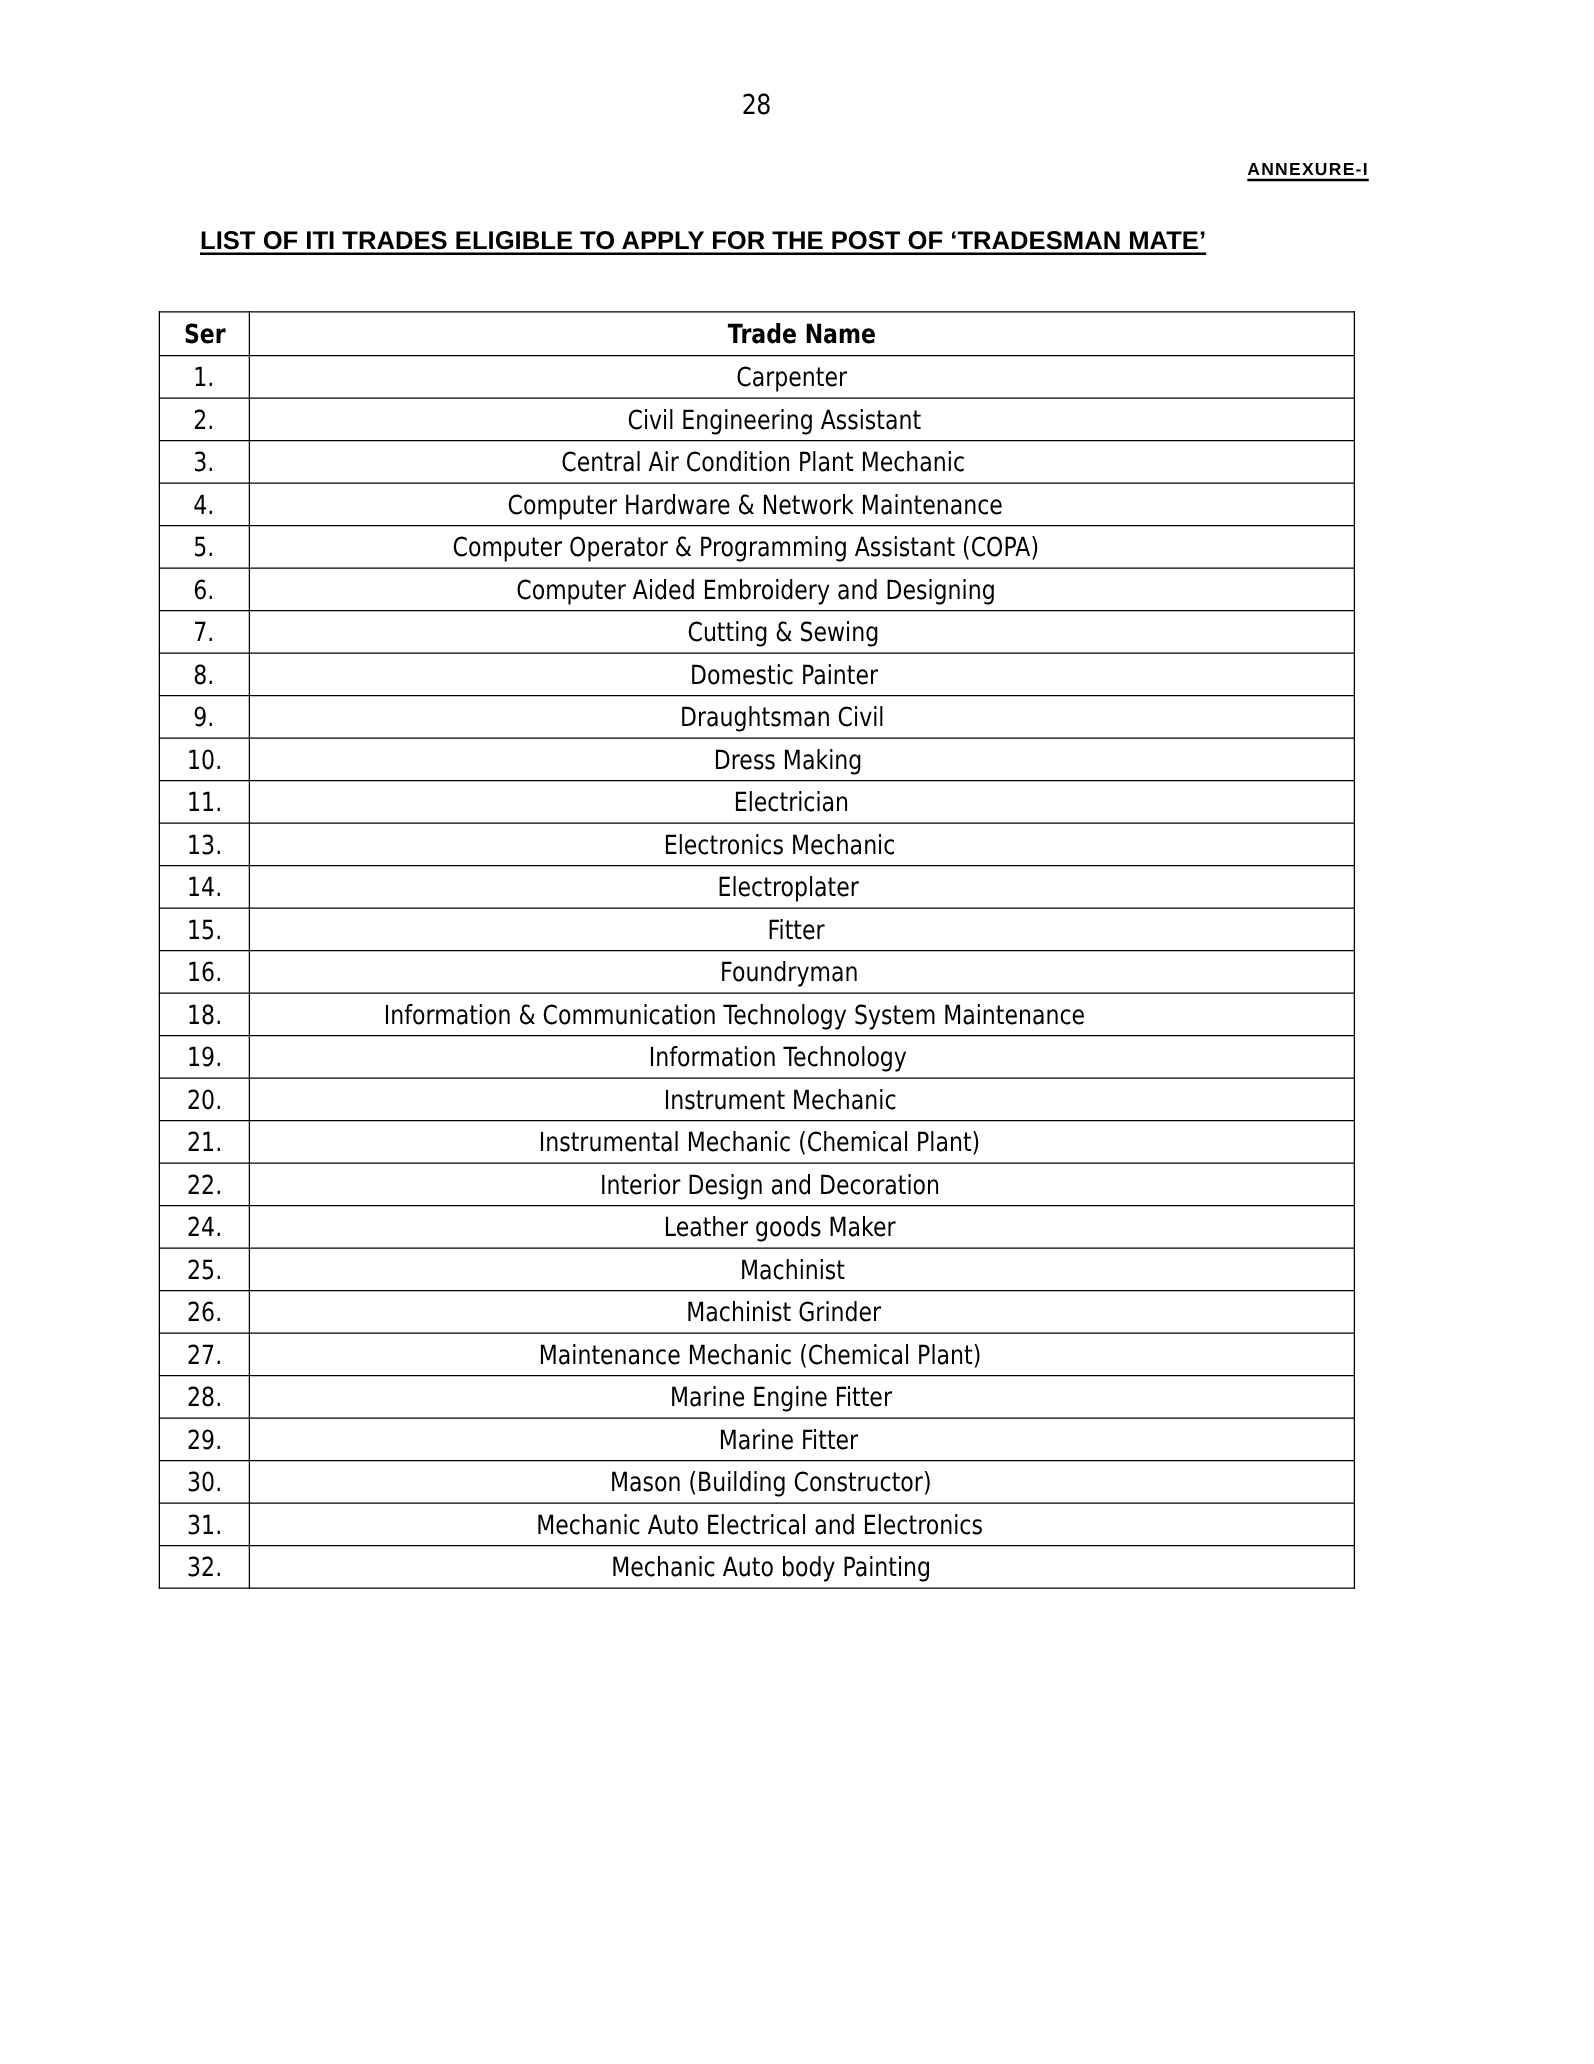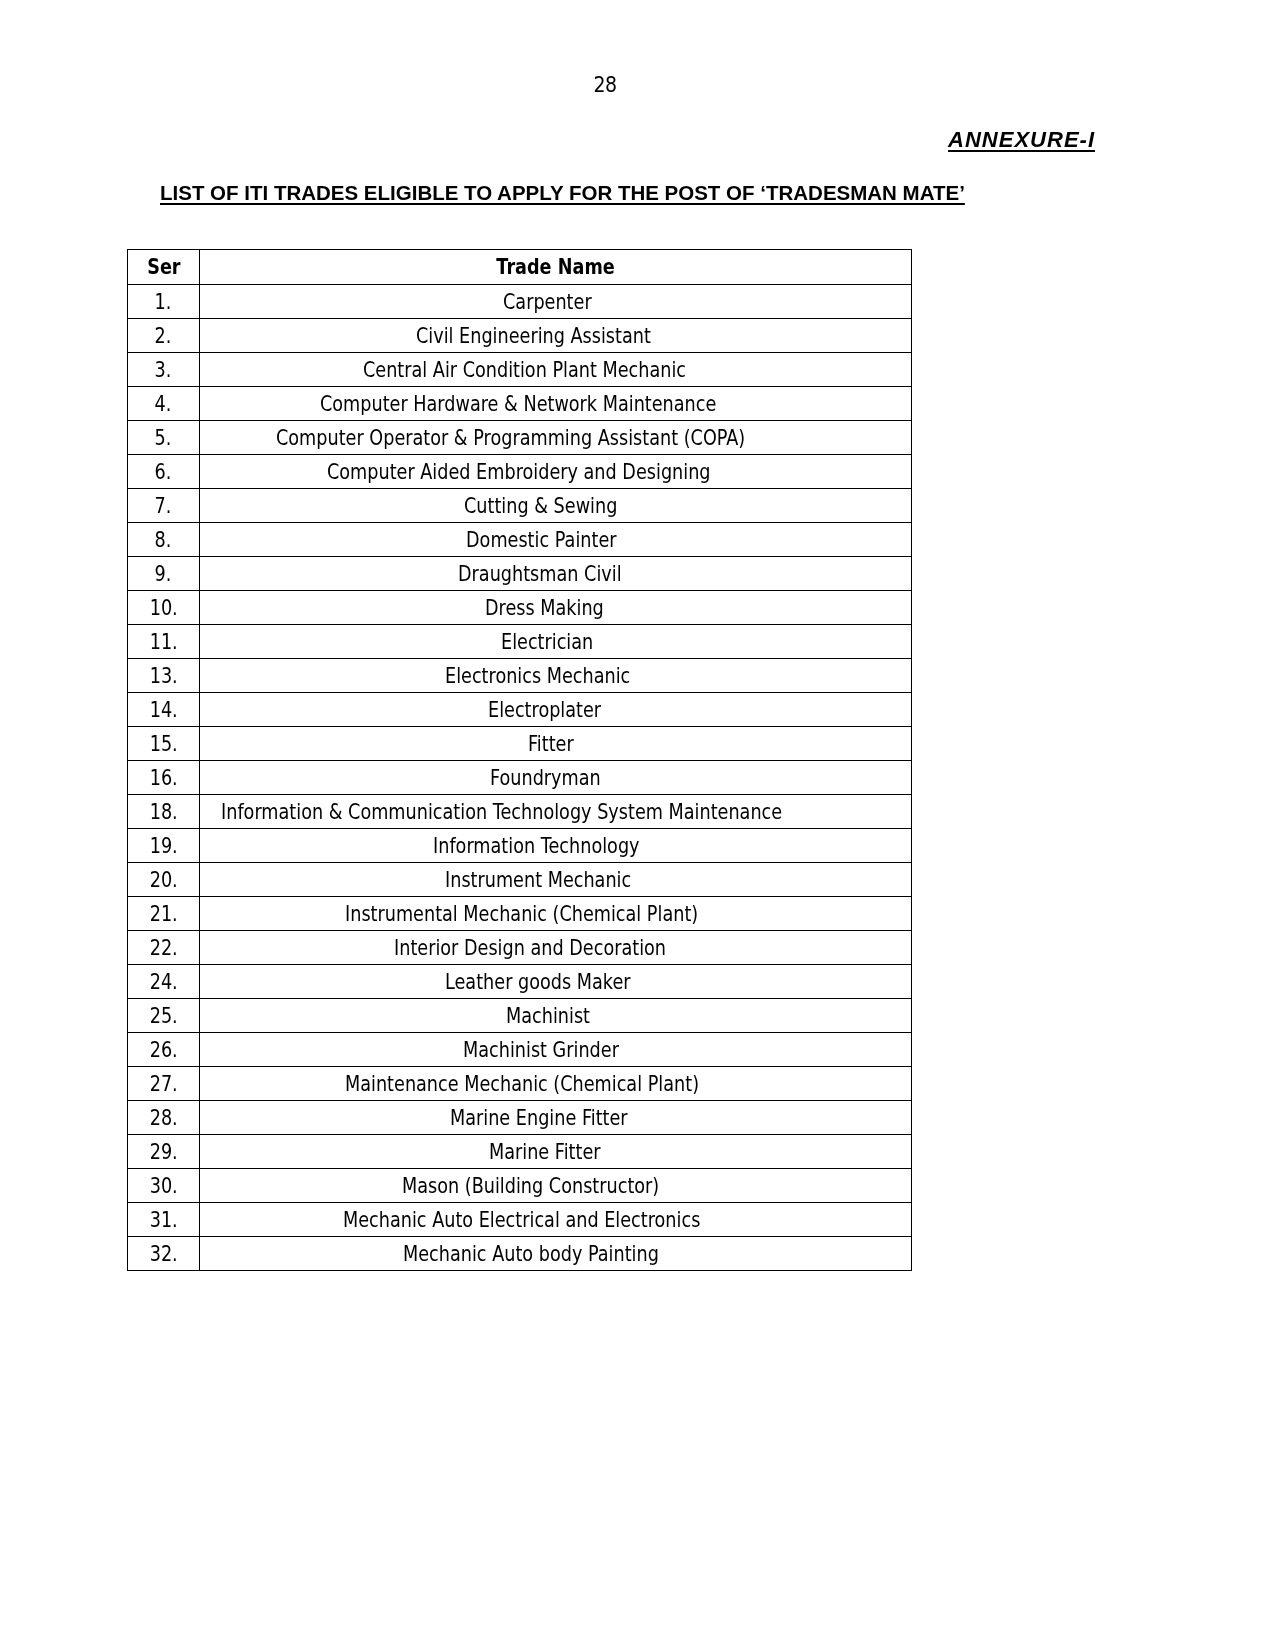--- a/index.html
+++ b/index.html
@@ -26,45 +26,44 @@
       letter-spacing: -0.5px;
       transform: scaleX(0.86);
       transform-origin: 605px 0;
     }
     .annexure {
       position: absolute;
       top: 127px;
       right: 180px;
       font-family: "Liberation Sans", sans-serif;
       font-weight: bold;
-      font-size: 22px;
+      font-size: 14px;
       text-decoration: underline;
       text-decoration-thickness: 2px;
       text-underline-offset: 3px;
       letter-spacing: 1px;
-      font-style: italic;
     }
     .doc-title {
       position: absolute;
       top: 181px;
       left: 160px;
       width: 940px;
       white-space: nowrap;
       font-family: "Liberation Sans", sans-serif;
       font-weight: bold;
       font-size: 20.5px;
       text-decoration: underline;
       text-decoration-thickness: 2px;
       text-underline-offset: 3px;
     }
     table.trades {
       position: absolute;
       top: 249px;
       left: 127px;
-      width: 785px;
+      width: 957px;
       border-collapse: collapse;
       table-layout: fixed;
     }
     table.trades th, table.trades td {
       border: 1.5px solid #000;
       height: 33px;
       padding: 0;
       vertical-align: middle;
       font-family: "DejaVu Sans", sans-serif;
       font-size: 21px;

